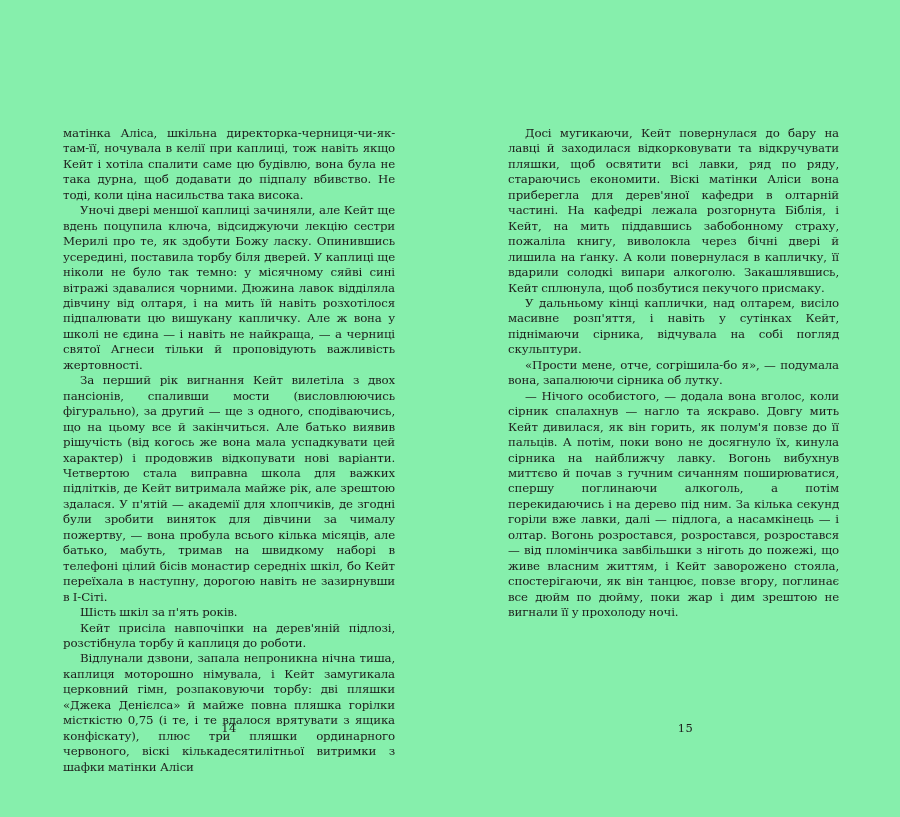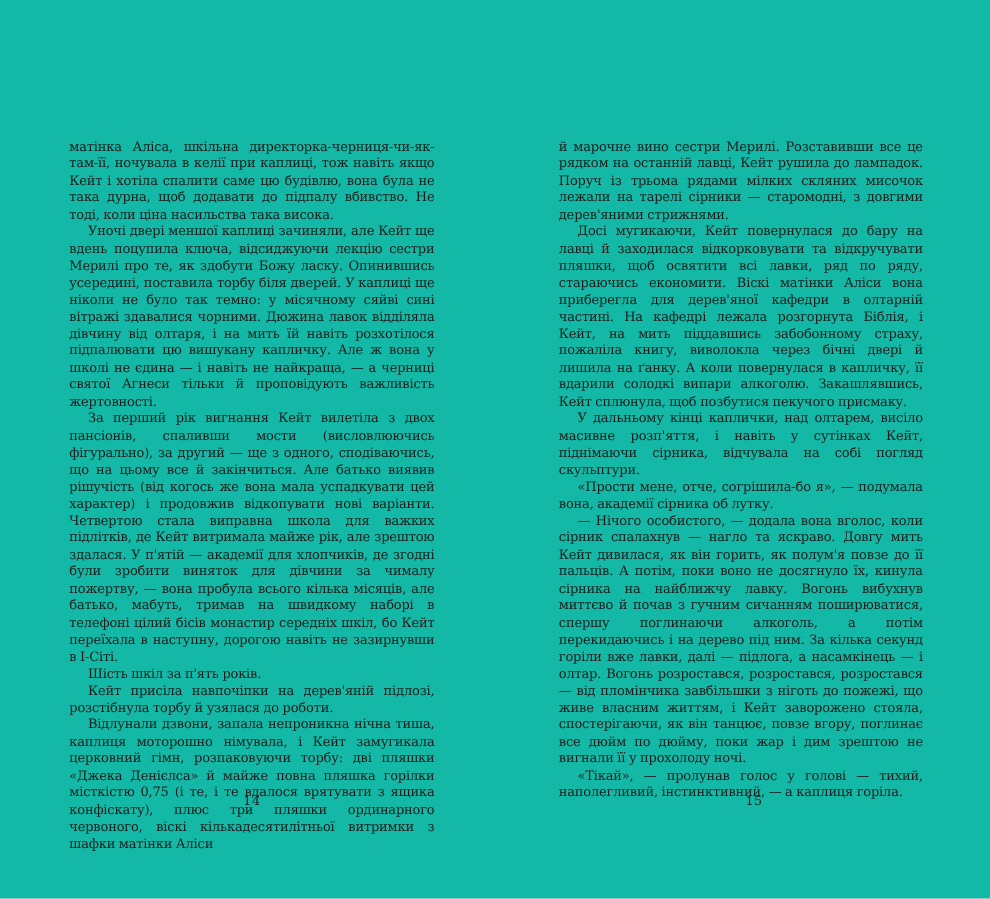--- a/index.html
+++ b/index.html
@@ -4,21 +4,21 @@
 <style>
   html, body {
     margin: 0;
     padding: 0;
     background: #ffffff;
   }
   .spread {
     position: relative;
     width: 900px;
     height: 817px;
-    background: #14b8a6;
+    background: #86efac;
     overflow: hidden;
     font-family: "DejaVu Serif", "Liberation Serif", serif;
     color: #1d1d1b;
   }
   .page-col {
     position: absolute;
     top: 126px;
   }
   .page-col.left  { left: 63px;  width: 332px; }
   .page-col.right { left: 508px; width: 331px; }
@@ -48,32 +48,30 @@
 <body>
 
 <div class="spread">
 
   <div class="page-col left">
     <div class="text-block">
       <p class="noindent">матінка Аліса, шкільна директорка-черниця-чи-як-там-її, ночувала в келії при каплиці, тож навіть якщо Кейт і хотіла спалити саме цю будівлю, вона була не така дурна, щоб додавати до підпалу вбивство. Не тоді, коли ціна насильства така висока.</p>
       <p>Уночі двері меншої каплиці зачиняли, але Кейт ще вдень поцупила ключа, відсиджуючи лекцію сестри Мерилі про те, як здобути Божу ласку. Опинившись усередині, поставила торбу біля дверей. У каплиці ще ніколи не було так темно: у місячному сяйві сині вітражі здавалися чорними. Дюжина лавок відділяла дівчину від олтаря, і на мить їй навіть розхотілося підпалювати цю вишукану капличку. Але ж вона у школі не єдина — і навіть не найкраща, — а черниці святої Агнеси тільки й проповідують важливість жертовності.</p>
       <p>За перший рік вигнання Кейт вилетіла з двох пансіонів, спаливши мости (висловлюючись фігурально), за другий — ще з одного, сподіваючись, що на цьому все й закінчиться. Але батько виявив рішучість (від когось же вона мала успадкувати цей характер) і продовжив відкопувати нові варіанти. Четвертою стала виправна школа для важких підлітків, де Кейт витримала майже рік, але зрештою здалася. У п'ятій — академії для хлопчиків, де згодні були зробити виняток для дівчини за чималу пожертву, — вона пробула всього кілька місяців, але батько, мабуть, тримав на швидкому наборі в телефоні цілий бісів монастир середніх шкіл, бо Кейт переїхала в наступну, дорогою навіть не зазирнувши в І-Сіті.</p>
       <p>Шість шкіл за п'ять років.</p>
-      <p>Кейт присіла навпочіпки на дерев'яній підлозі, розстібнула торбу й узялася до роботи.</p>
+      <p>Кейт присіла навпочіпки на дерев'яній підлозі, розстібнула торбу й каплиця до роботи.</p>
       <p>Відлунали дзвони, запала непроникна нічна тиша, каплиця моторошно німувала, і Кейт замугикала церковний гімн, розпаковуючи торбу: дві пляшки «Джека Денієлса» й майже повна пляшка горілки місткістю 0,75 (і те, і те вдалося врятувати з ящика конфіскату), плюс три пляшки ординарного червоного, віскі кількадесятилітньої витримки з шафки матінки Аліси</p>
     </div>
   </div>
 
   <div class="page-col right">
     <div class="text-block">
-      <p class="noindent">й марочне вино сестри Мерилі. Розставивши все це рядком на останній лавці, Кейт рушила до лампадок. Поруч із трьома рядами мілких скляних мисочок лежали на тарелі сірники — старомодні, з довгими дерев'яними стрижнями.</p>
       <p>Досі мугикаючи, Кейт повернулася до бару на лавці й заходилася відкорковувати та відкручувати пляшки, щоб освятити всі лавки, ряд по ряду, стараючись економити. Віскі матінки Аліси вона приберегла для дерев'яної кафедри в олтарній частині. На кафедрі лежала розгорнута Біблія, і Кейт, на мить піддавшись забобонному страху, пожаліла книгу, виволокла через бічні двері й лишила на ґанку. А коли повернулася в капличку, її вдарили солодкі випари алкоголю. Закашлявшись, Кейт сплюнула, щоб позбутися пекучого присмаку.</p>
       <p>У дальньому кінці каплички, над олтарем, висіло масивне розп'яття, і навіть у сутінках Кейт, піднімаючи сірника, відчувала на собі погляд скульптури.</p>
-      <p>«Прости мене, отче, согрішила-бо я», — подумала вона, академії сірника об лутку.</p>
+      <p>«Прости мене, отче, согрішила-бо я», — подумала вона, запалюючи сірника об лутку.</p>
       <p>— Нічого особистого, — додала вона вголос, коли сірник спалахнув — нагло та яскраво. Довгу мить Кейт дивилася, як він горить, як полум'я повзе до її пальців. А потім, поки воно не досягнуло їх, кинула сірника на найближчу лавку. Вогонь вибухнув миттєво й почав з гучним сичанням поширюватися, спершу поглинаючи алкоголь, а потім перекидаючись і на дерево під ним. За кілька секунд горіли вже лавки, далі — підлога, а насамкінець — і олтар. Вогонь розростався, розростався, розростався — від пломінчика завбільшки з ніготь до пожежі, що живе власним життям, і Кейт заворожено стояла, спостерігаючи, як він танцює, повзе вгору, поглинає все дюйм по дюйму, поки жар і дим зрештою не вигнали її у прохолоду ночі.</p>
-      <p>«Тікай», — пролунав голос у голові — тихий, наполегливий, інстинктивний, — а каплиця горіла.</p>
     </div>
   </div>
 
   <div class="page-number num-left">14</div>
   <div class="page-number num-right">15</div>
 
 </div>
 
 </body></html>

